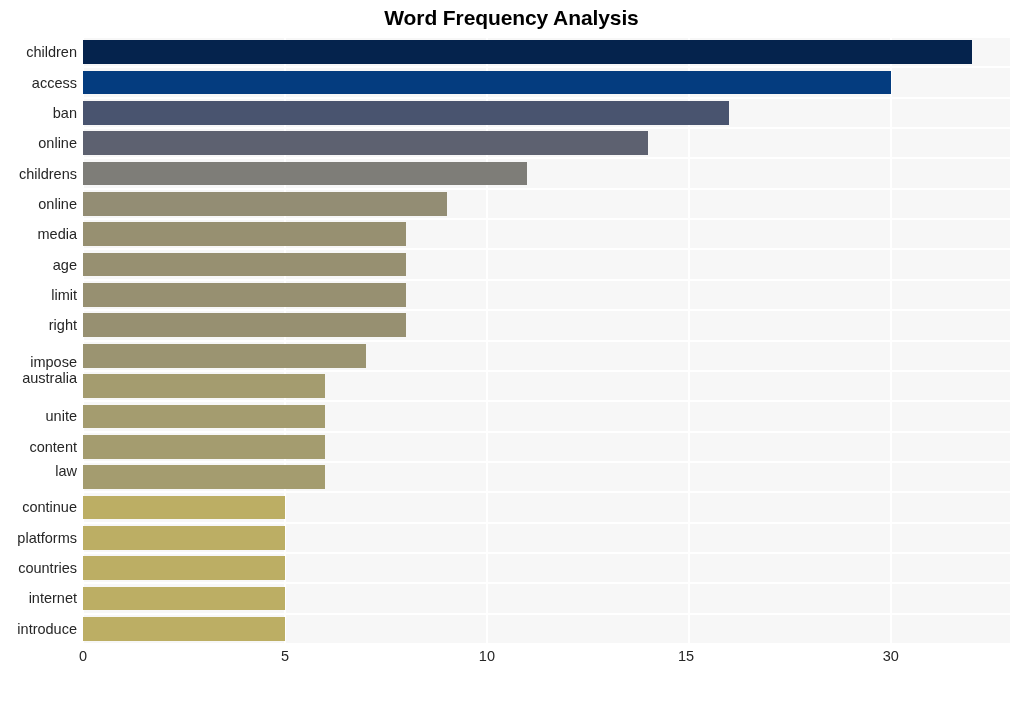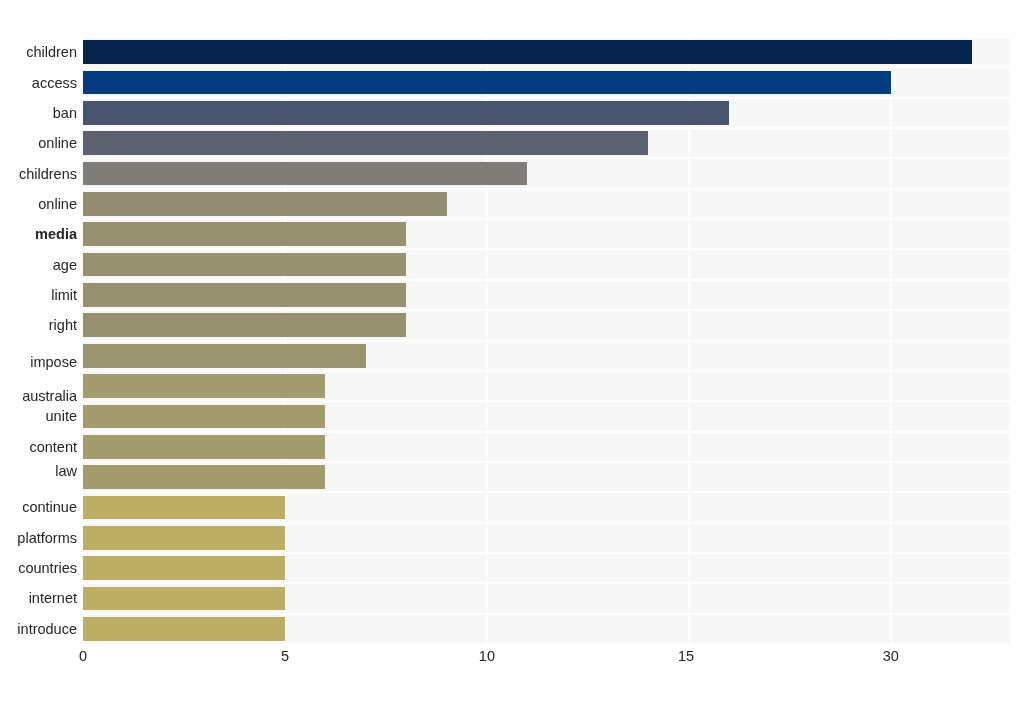--- a/index.html
+++ b/index.html
@@ -120,20 +120,21 @@
     text-align: center;
     font-size: 15px;
     color: #262626;
   }
 </style>
 </head>
 <body>
 
 <div id="chart-figure">
 
+  <div id="chart-title">Word Frequency Analysis</div>
 
   <div id="plot-area">
       <div class="hgrid" style="top: -1px;"></div>
       <div class="hgrid" style="top: 29.35px;"></div>
       <div class="hgrid" style="top: 59.7px;"></div>
       <div class="hgrid" style="top: 90.05px;"></div>
       <div class="hgrid" style="top: 120.4px;"></div>
       <div class="hgrid" style="top: 150.75px;"></div>
       <div class="hgrid" style="top: 181.1px;"></div>
       <div class="hgrid" style="top: 211.45px;"></div>
@@ -218,26 +219,26 @@
       </div>
     </div>
 
   <div id="y-axis-labels">
       <div class="y-tick-label" style="top: 7.175px;">children</div>
       <div class="y-tick-label" style="top: 37.525px;">access</div>
       <div class="y-tick-label" style="top: 67.875px;">ban</div>
       <div class="y-tick-label" style="top: 98.225px;">online</div>
       <div class="y-tick-label" style="top: 128.575px;">childrens</div>
       <div class="y-tick-label" style="top: 158.925px;">online</div>
-      <div class="y-tick-label" style="top: 189.275px; font-weight: bold;">media</div>
+      <div class="y-tick-label" style="top: 189.275px;">media</div>
       <div class="y-tick-label" style="top: 219.625px;">age</div>
       <div class="y-tick-label" style="top: 249.975px;">limit</div>
       <div class="y-tick-label" style="top: 280.325px;">right</div>
       <div class="y-tick-label" style="top: 310.675px; margin-top: 6px;">impose</div>
-      <div class="y-tick-label" style="top: 351px;">australia</div>
+      <div class="y-tick-label" style="top: 333px;">australia</div>
       <div class="y-tick-label" style="top: 371.375px;">unite</div>
       <div class="y-tick-label" style="top: 401.725px;">content</div>
       <div class="y-tick-label" style="top: 426px;">law</div>
       <div class="y-tick-label" style="top: 462.425px;">continue</div>
       <div class="y-tick-label" style="top: 492.775px; margin-left: 44px;">platforms</div>
       <div class="y-tick-label" style="top: 523.125px;">countries</div>
       <div class="y-tick-label" style="top: 553.475px;">internet</div>
       <div class="y-tick-label" style="top: 583.825px;">introduce</div>
     </div>
 

